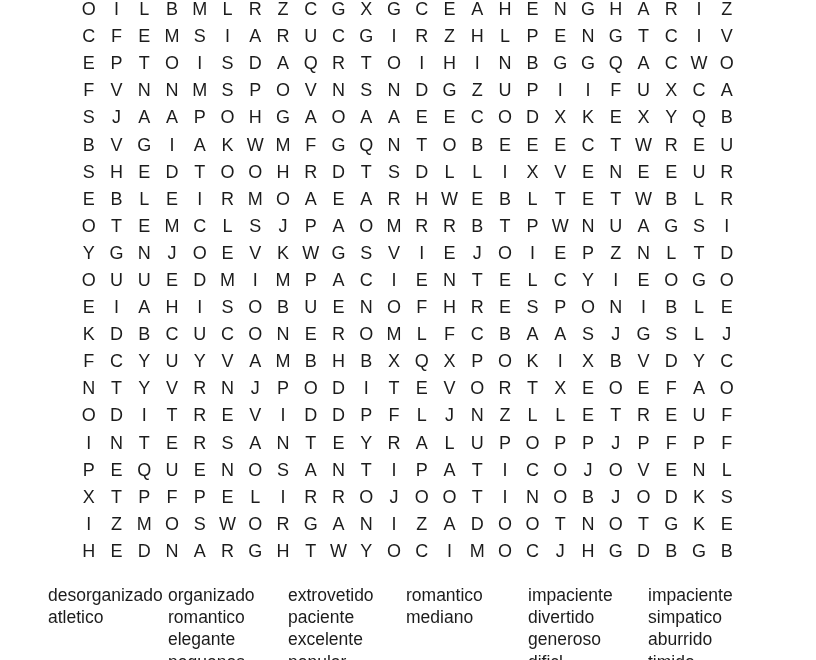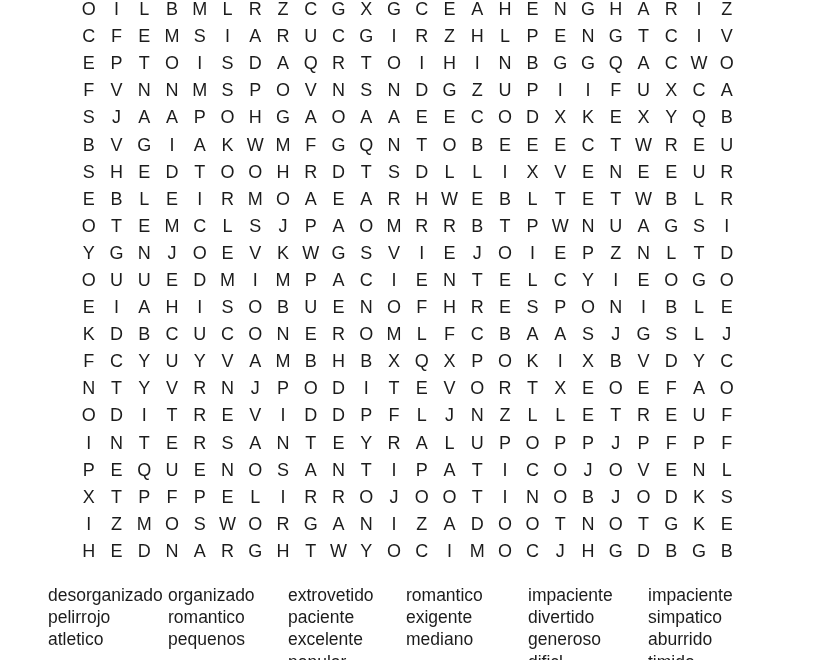--- a/index.html
+++ b/index.html
@@ -609,37 +609,36 @@
         <span class="cell">G</span>
         <span class="cell">D</span>
         <span class="cell">B</span>
         <span class="cell">G</span>
         <span class="cell">B</span>
       </div>
     </div>
   <div id="wordlist" class="wordlist">
       <div class="word-col">
         <span class="word">desorganizado</span>
-        <span class="word">pelirrojo</span>
         <span class="word">atletico</span>
       </div>
       <div class="word-col">
         <span class="word">organizado</span>
         <span class="word">romantico</span>
+        <span class="word">elegante</span>
         <span class="word">pequenos</span>
       </div>
       <div class="word-col">
         <span class="word">extrovetido</span>
         <span class="word">paciente</span>
         <span class="word">excelente</span>
         <span class="word">popular</span>
       </div>
       <div class="word-col">
         <span class="word">romantico</span>
-        <span class="word">exigente</span>
         <span class="word">mediano</span>
       </div>
       <div class="word-col">
         <span class="word">impaciente</span>
         <span class="word">divertido</span>
         <span class="word">generoso</span>
         <span class="word">dificl</span>
       </div>
       <div class="word-col">
         <span class="word">impaciente</span>

